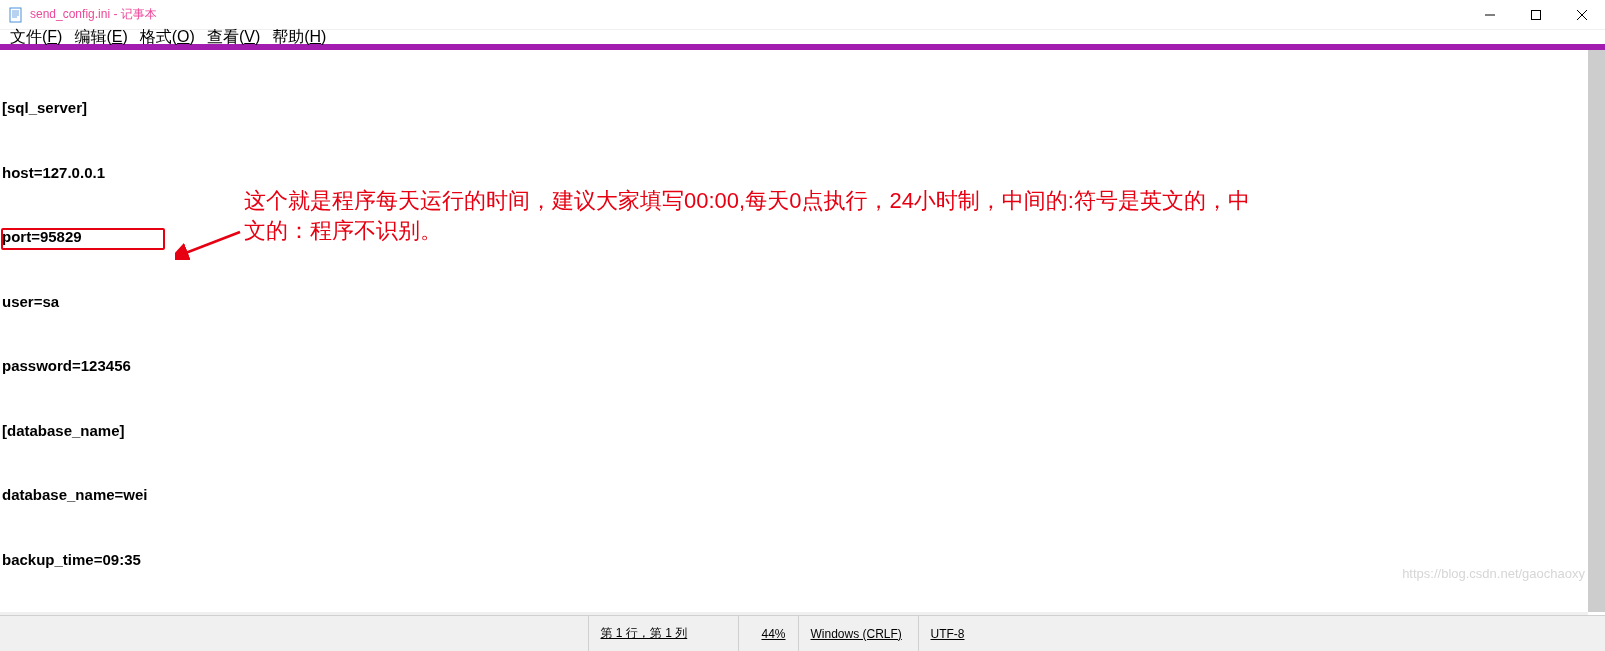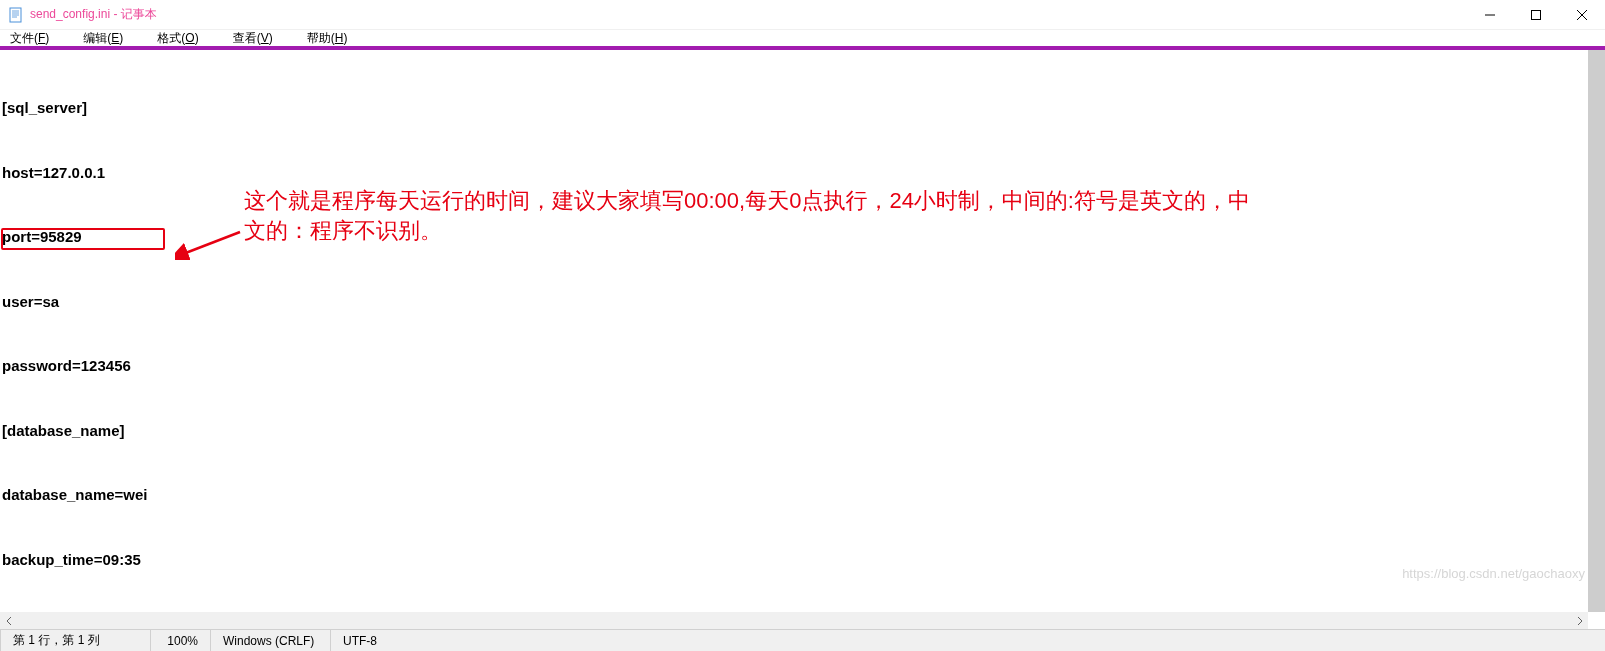--- a/index.html
+++ b/index.html
@@ -54,23 +54,22 @@
       font-size: 10px;
       color: #000;
       cursor: default;
     }
     .menubar {
       height: 20px;
       display: flex;
       align-items: center;
       padding: 0 4px;
       background: #fff;
-      border-bottom: 4px solid #a21caf;
-      font-size: 12px;
-      gap: 22px;
+      border-bottom: 6px solid #a21caf;
+      font-size: 16px;
     }
     .menu-item {
       padding: 2px 6px;
       cursor: default;
     }
     .menu-item .accel {
       text-decoration: underline;
     }
     .content-area {
       position: relative;
@@ -153,28 +152,29 @@
       left: 0;
       right: 0;
       height: 100%;
       background: #cdcdcd;
     }
     .statusbar {
       position: absolute;
       bottom: 0;
       left: 0;
       right: 0;
-      height: 22px;
+      height: 36px;
       background: #f0f0f0;
       border-top: 1px solid #d0d0d0;
       display: flex;
-      justify-content: flex-start;
+      justify-content: center;
       align-items: center;
       font-size: 12px;
       color: #000;
+      text-decoration: underline;
     }
     .status-cell {
       padding: 0 12px;
       border-left: 1px solid #d0d0d0;
       height: 100%;
       display: flex;
       align-items: center;
     }
     .status-cell.pos {
       width: 150px;
@@ -285,16 +285,16 @@
   </div>
   <div class="scroll-arrow">
     <svg width="8" height="8" viewBox="0 0 8 8">
         <path d="M2,0 L6,4 L2,8" fill="none" stroke="#606060" stroke-width="1"></path>
       </svg>
   </div>
 </div>
 
 <div class="statusbar">
   <div class="status-cell pos">第 1 行，第 1 列</div>
-  <div class="status-cell zoom">100%</div>
+  <div class="status-cell zoom">44%</div>
   <div class="status-cell eol">Windows (CRLF)</div>
   <div class="status-cell enc">UTF-8</div>
 </div>
 
 </body></html>

